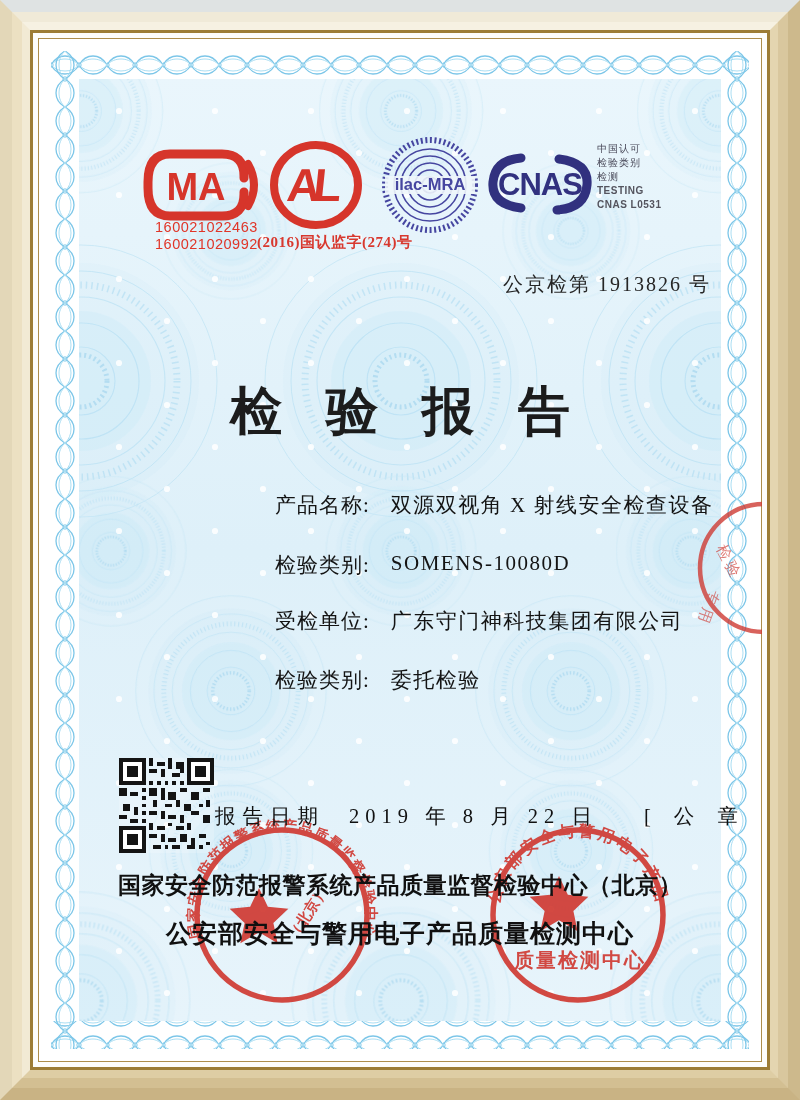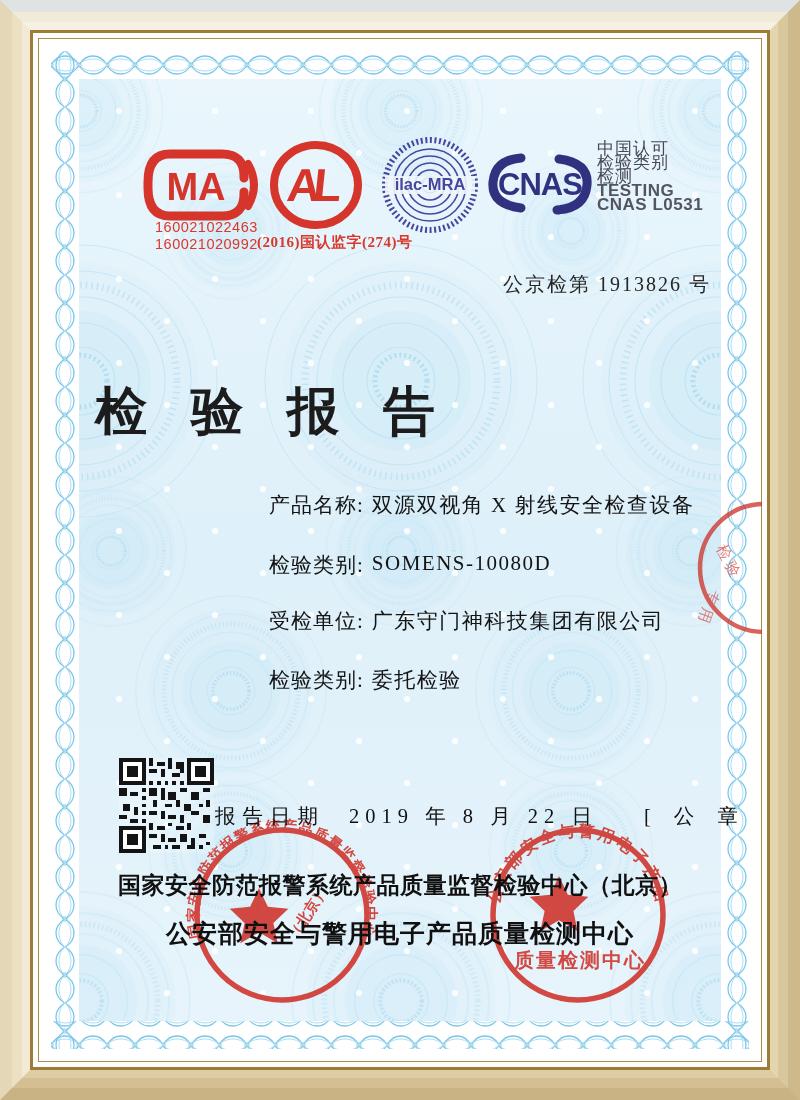--- a/index.html
+++ b/index.html
@@ -18,29 +18,29 @@
   .whiteGap{width:100%;height:100%;box-sizing:border-box;border:5px solid #fdfdfb;position:relative;overflow:hidden;background:#fdfdfb;}
   .goldThin{width:100%;height:100%;box-sizing:border-box;border:1px solid #b2925000;outline:1px solid #ad8d4b;outline-offset:-1px;}
   .mat{width:100%;height:100%;box-sizing:border-box;border:12px solid #ffffff;background:#ffffff;}
   .cert{position:relative;width:100%;height:100%;overflow:hidden;background:#eef6fb;}
   .bgsvg{position:absolute;left:0;top:0;z-index:0;}
 
   
   .abs{position:absolute;z-index:3;}
   .marks-row{left:0;top:85px;width:698px;height:100px;}
   .acc-block{position:absolute;left:546px;top:6px;font-family:"Liberation Sans","DejaVu Sans",sans-serif;
-             font-size:17px;line-height:14px;color:#474757;letter-spacing:1px;}
+             font-size:10px;line-height:14px;color:#474757;letter-spacing:1px;}
   .acc-block .en{letter-spacing:.5px;color:#54545e;font-weight:700;}
   .serials{left:104px;top:168px;color:#e03528;font-weight:400;
            font-family:"Liberation Sans","DejaVu Sans",sans-serif;font-size:14.5px;line-height:17px;letter-spacing:.5px;}
   .approval{left:206px;top:182px;color:#d8382e;font-weight:700;font-size:15px;letter-spacing:.5px;}
   .report-no{left:0;top:220px;width:660px;text-align:right;font-size:20px;color:#262626;letter-spacing:2px;}
-  .title{left:0;top:326px;width:698px;text-align:left;font-size:52px;font-weight:600;color:#1c1c1c;
+  .title{left:0;top:326px;width:698px;text-align:center;font-size:52px;font-weight:600;color:#1c1c1c;
          letter-spacing:44px;text-indent:44px;}
-  .field{left:218px;font-size:21px;color:#141414;display:flex;gap:8px;letter-spacing:1px;white-space:nowrap;}
+  .field{left:224px;font-size:21px;color:#141414;display:flex;gap:21px;letter-spacing:1px;white-space:nowrap;}
   .f-a{top:440px;} .f-b{top:500px;} .f-c{top:556px;} .f-d{top:615px;}
   .field .val{letter-spacing:1.5px;}
   .qr{left:68px;top:707px;width:95px;height:95px;}
   .date-row{left:164px;top:751px;display:flex;align-items:flex-start;font-size:20.5px;color:#111;white-space:nowrap;}
   .date-row .lab{letter-spacing:7px;margin-right:24px;}
   .date-row .val{letter-spacing:6px;}
   .date-row .seal{letter-spacing:9px;margin-left:46px;}
   .footer-line{left:0;width:698px;text-align:center;font-weight:700;color:#101010;white-space:nowrap;z-index:4;}
   .fl1{top:819px;font-size:23px;letter-spacing:.5px;}
   .fl2{top:866px;font-size:25px;letter-spacing:1px;}

